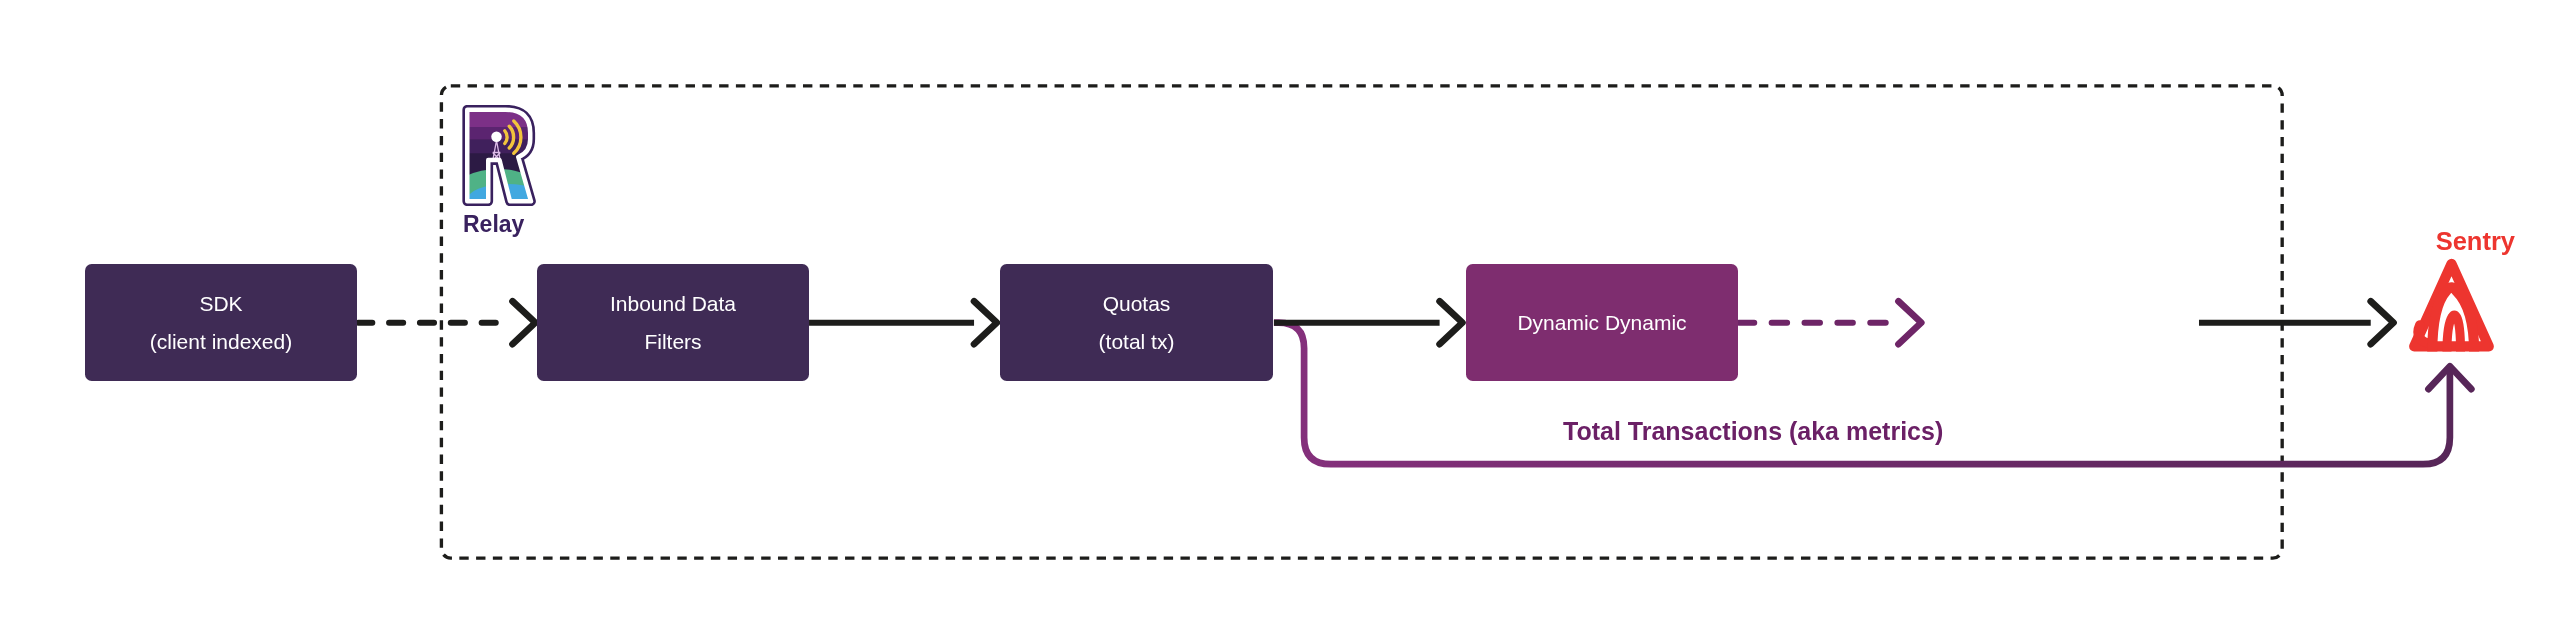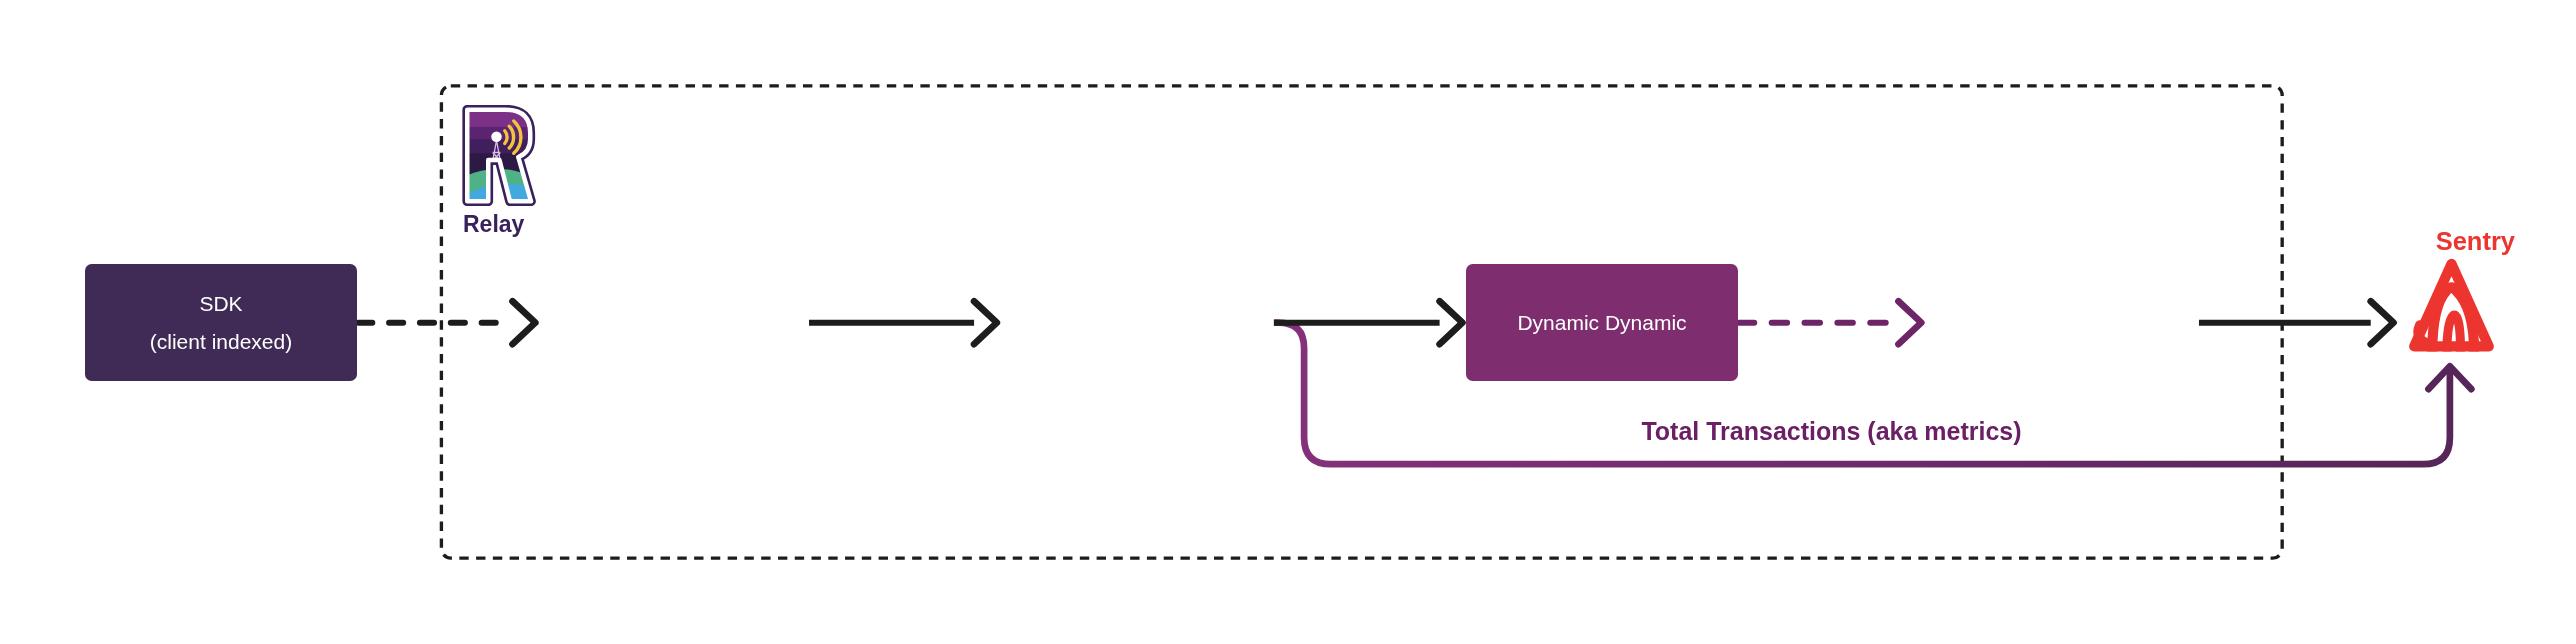--- a/index.html
+++ b/index.html
@@ -62,21 +62,21 @@
     position: absolute; left: 463px; top: 211px;
     font-size: 23px; font-weight: bold; color: var(--relay-purple);
   }
   .sentry-word {
     position: absolute; left: 2388px; top: 227px; width: 127px;
     text-align: right;
     font-size: 25.5px; font-weight: bold; color: var(--sentry-red);
   }
   .total-label {
     position: absolute; left: 1563px; top: 417px; width: 537px;
-    text-align: center;
+    text-align: left;
     font-size: 25px; font-weight: bold; color: var(--label-purple);
     line-height: 29.5px;
   }
   .relay-logo  { position: absolute; left: 462px;  top: 105px; width: 75px; height: 101px; }
   .sentry-logo { position: absolute; left: 2395px; top: 247px; width: 113px; height: 113px; }
   .sentry-glyph { fill: none; stroke: var(--sentry-red); }
 </style>
 </head>
 <body>
 
@@ -149,21 +149,29 @@
     </g>
     <path d="M7,5 H58 Q91,5 91,36 V44 Q91,62 75,68 L92,127 H64 L50,72 H35 V127 H7 Z" fill="none" stroke="#FFFFFF" stroke-width="6" stroke-linejoin="round"></path>
   </svg>
   <div class="relay-word">Relay</div>
 
   <div class="node dark" style="left:85px">
     <span>SDK</span>
     <span>(client indexed)</span>
   </div>
 
+  <div class="node dark" style="left:537px">
+    <span>Inbound Data</span>
+    <span>Filters</span>
+  </div>
 
+  <div class="node dark" style="left:1000px; width:273px">
+    <span>Quotas</span>
+    <span>(total tx)</span>
+  </div>
 
   <div class="node accent" style="left:1466px">
     <span>Dynamic Dynamic</span>
 
   </div>
 
 
   <div class="total-label">Total Transactions (aka metrics)</div>
 
   <div class="sentry-word">Sentry</div>

